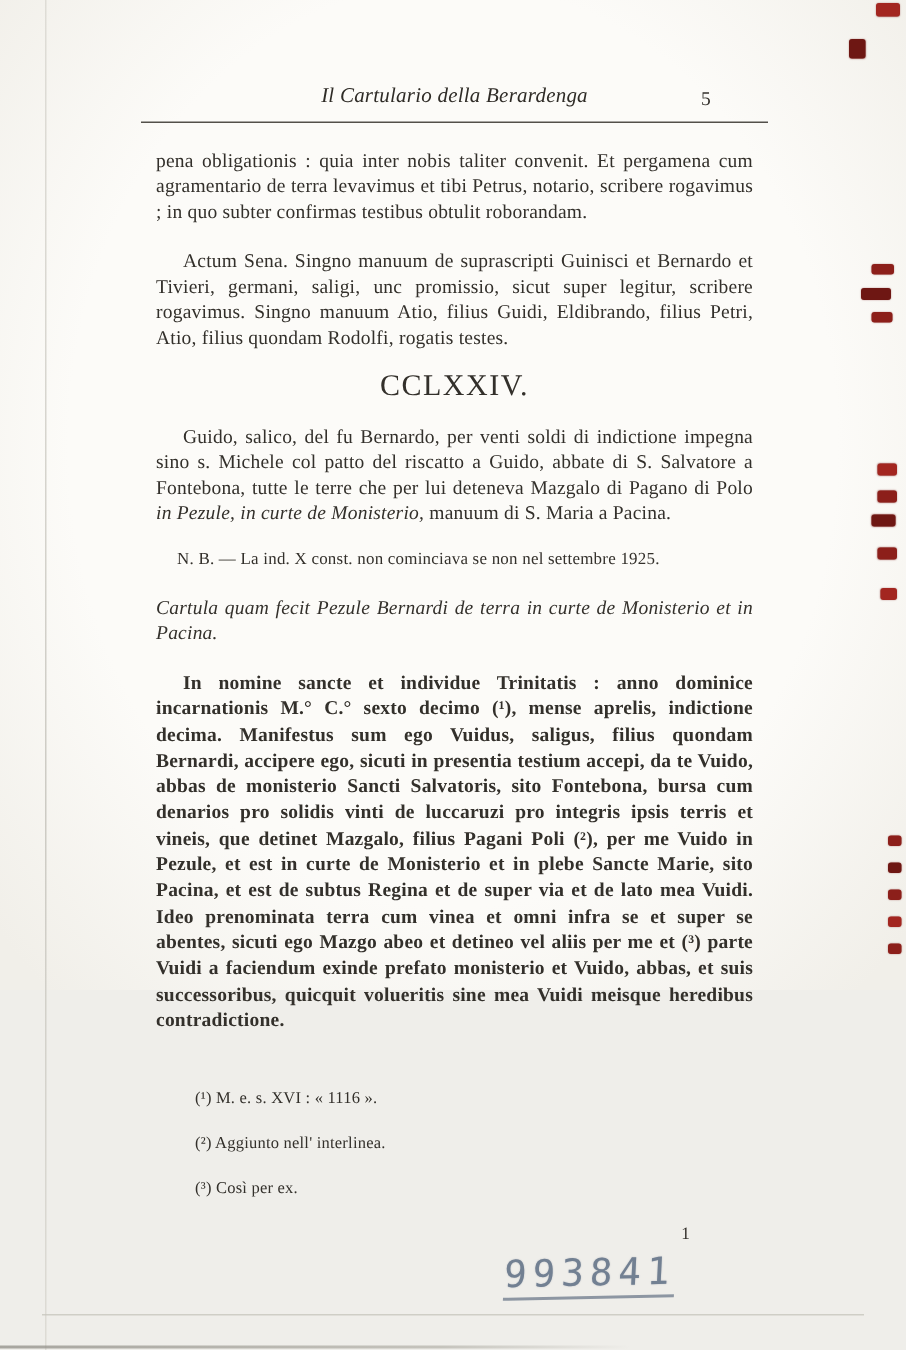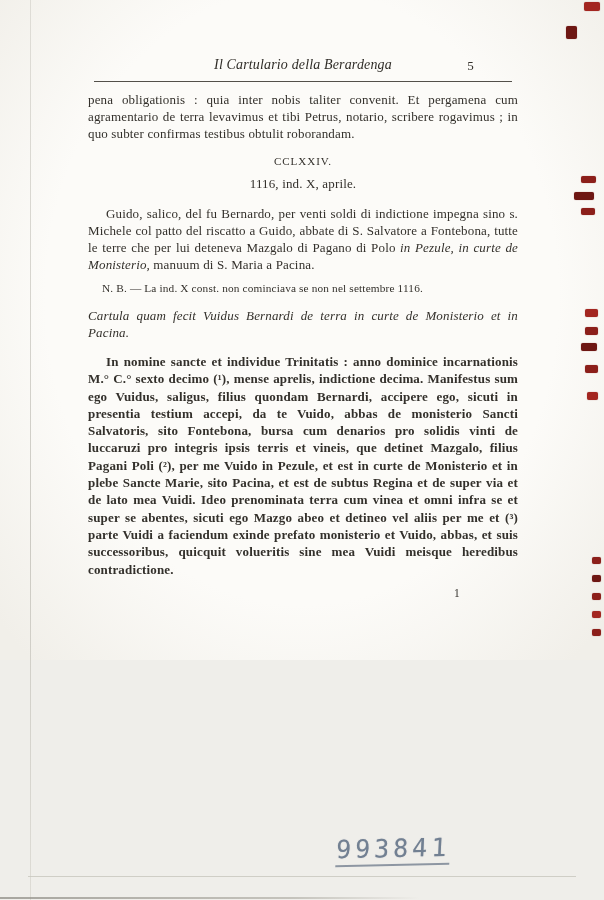--- a/index.html
+++ b/index.html
@@ -41,25 +41,25 @@
   .header .title{
     display:block;text-align:center;font-style:italic;color:#2f2c27;
   }
   .header .pagenum{
     position:absolute;right:44px;top:1px;font-style:normal;font-size:13px;
   }
   .rule{
     border-bottom:1px solid #53504a;
     margin:5px 6px 9px 6px;
   }
-  p{margin:0;}
+  p{margin:16px;}
   .indent{text-indent:18px;}
   .charter-number{
     margin:11px 0 5px 0;
-    font-size:11px;font-weight:normal;letter-spacing:1px;
+    font-size:20px;font-weight:normal;letter-spacing:1px;
     text-align:center;text-indent:0;
   }
   .charter-date{
     text-align:center;font-size:13px;margin-bottom:13px;
   }
   .it{font-style:italic;}
   .nb{
     font-size:11.3px;line-height:14px;margin-top:8px;text-indent:14px;
     text-align:left;
   }
@@ -101,32 +101,37 @@
 
   <div class="content">
 
     <div class="header">
       <span class="title">Il Cartulario della Berardenga</span>
       <span class="pagenum">5</span>
     </div>
     <div class="rule"></div>
 
     <p class="para">pena obligationis : quia inter nobis taliter convenit. Et pergamena cum agramentario de terra levavimus et tibi Petrus, notario, scribere rogavimus ; in quo subter confirmas testibus obtulit roborandam.</p>
+    <p class="para indent">Actum Sena. Singno manuum de suprascripti Guinisci et Bernardo et Tivieri, germani, saligi, unc promissio, sicut super legitur, scribere rogavimus. Singno manuum Atio, filius Guidi, Eldibrando, filius Petri, Atio, filius quondam Rodolfi, rogatis testes.</p>
 
     <h2 class="charter-number">CCLXXIV.</h2>
-    <div class="charter-date">1116, ind. X, aprile.</div>
 
     <p class="para indent"><span>Guido, salico, del fu Bernardo, per venti soldi di indictione impegna sino s. Michele col patto del riscatto a Guido, abbate di S. Salvatore a Fontebona, tutte le terre che per lui deteneva Mazgalo di Pagano di Polo </span><span class="it">in Pezule, in curte de Monisterio,</span><span> manuum di S. Maria a Pacina.</span></p>
 
-    <p class="nb">N. B. — La ind. X const. non cominciava se non nel settembre 1116.</p>
+    <p class="nb">N. B. — La ind. X const. non cominciava se non nel settembre 1925.</p>
 
-    <p class="rubric">Cartula quam fecit Vuidus Bernardi de terra in curte de Monisterio et in Pacina.</p>
+    <p class="rubric">Cartula quam fecit Pezule Bernardi de terra in curte de Monisterio et in Pacina.</p>
 
     <p class="para indent body-para">In nomine sancte et individue Trinitatis : anno dominice incarnationis M.° C.° sexto decimo (¹), mense aprelis, indictione decima. Manifestus sum ego Vuidus, saligus, filius quondam Bernardi, accipere ego, sicuti in presentia testium accepi, da te Vuido, abbas de monisterio Sancti Salvatoris, sito Fontebona, bursa cum denarios pro solidis vinti de luccaruzi pro integris ipsis terris et vineis, que detinet Mazgalo, filius Pagani Poli (²), per me Vuido in Pezule, et est in curte de Monisterio et in plebe Sancte Marie, sito Pacina, et est de subtus Regina et de super via et de lato mea Vuidi. Ideo prenominata terra cum vinea et omni infra se et super se abentes, sicuti ego Mazgo abeo et detineo vel aliis per me et (³) parte Vuidi a faciendum exinde prefato monisterio et Vuido, abbas, et suis successoribus, quicquit volueritis sine mea Vuidi meisque heredibus contradictione.</p>
 
+    <div class="footnotes">
+      <p>(¹) M. e. s. XVI : « 1116 ».</p>
+      <p>(²) Aggiunto nell' interlinea.</p>
+      <p>(³) Così per ex.</p>
+    </div>
 
     <div class="folio">1</div>
   </div>
 
   <div class="stamp">993841</div>
 
   <div class="mark br" style="left:584px;top:2px;width:16px;height:9px;"></div>
   <div class="mark dk" style="left:566px;top:26px;width:11px;height:13px;"></div>
   <div class="mark" style="left:581px;top:176px;width:15px;height:7px;"></div>
   <div class="mark dk" style="left:574px;top:192px;width:20px;height:8px;"></div>

